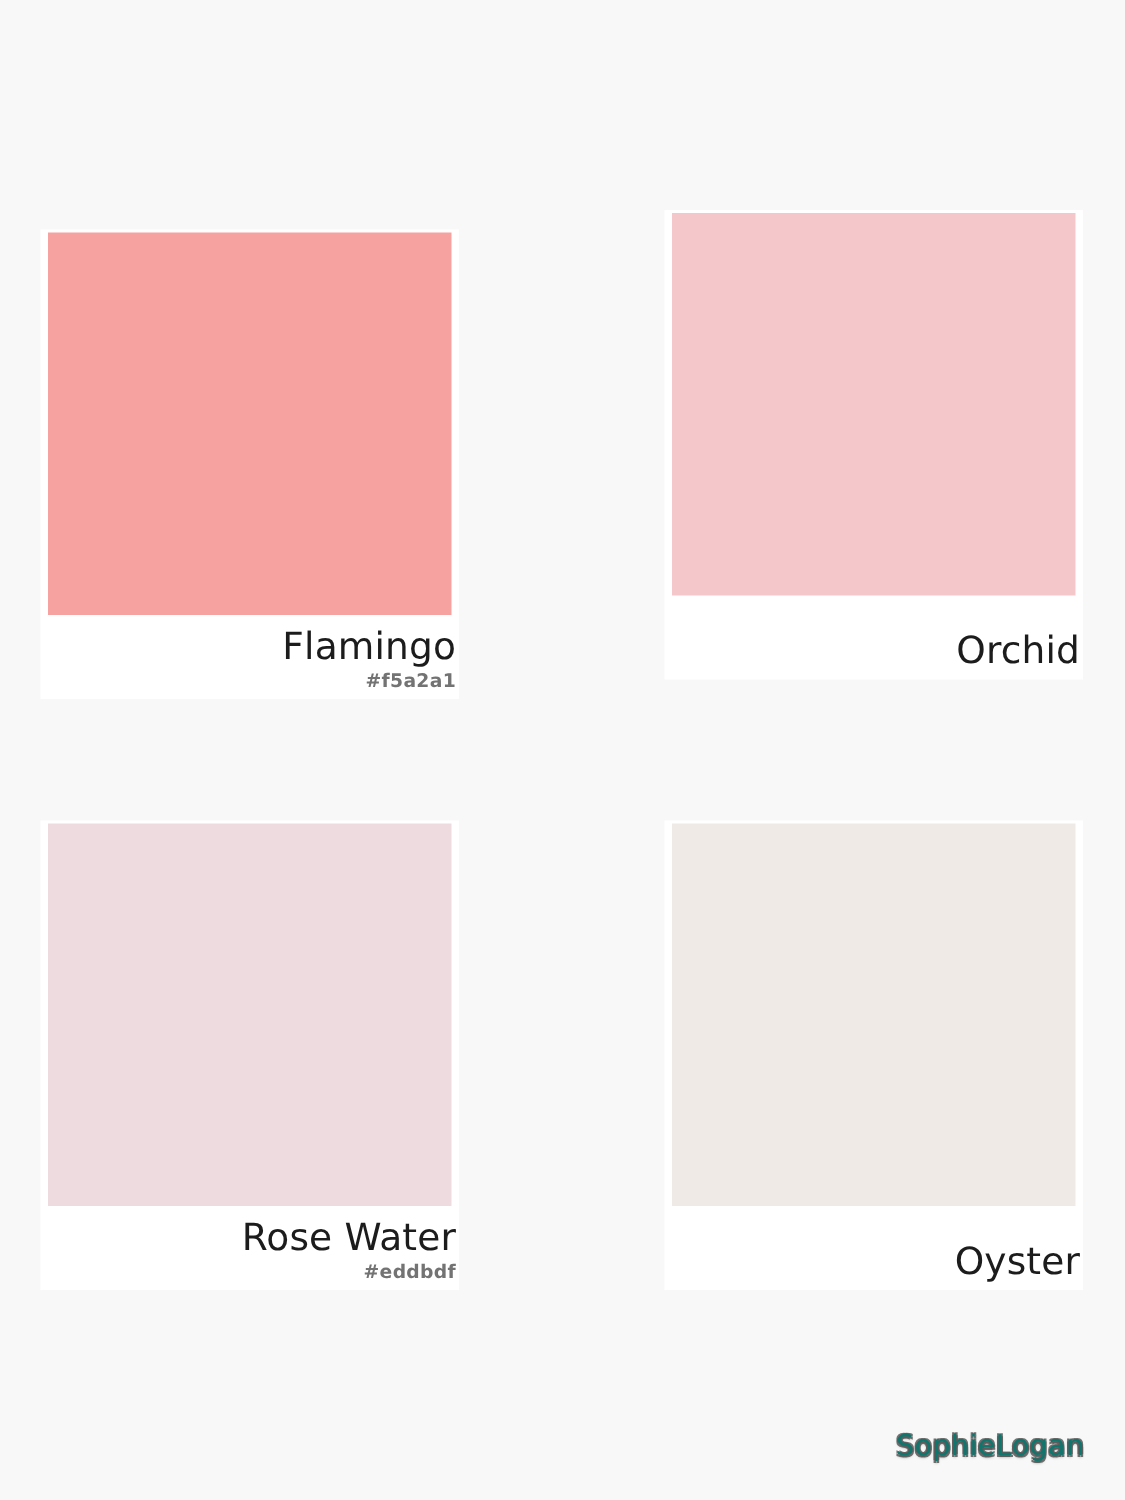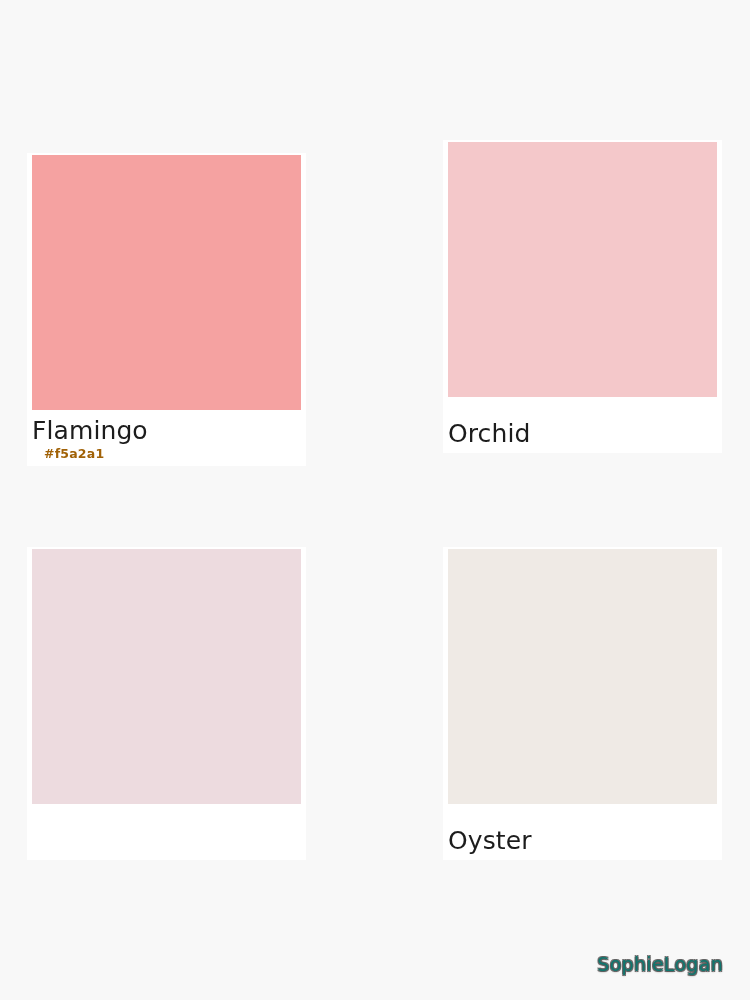--- a/index.html
+++ b/index.html
@@ -21,20 +21,21 @@
     position: absolute;
     inset: 0;
     background: #f8f8f8;
   }
 
   
   .swatch-card {
     position: absolute;
     background: #ffffff;
     box-sizing: border-box;
+    text-align: right;
   }
 
   .swatch-card .chip {
     position: absolute;
     left: 5px;
     top: 2px;
     width: 269px;
     height: 255px;
   }
 
@@ -52,21 +53,21 @@
     color: #1c1c1c;
     letter-spacing: 0.1px;
     font-weight: 400;
     white-space: nowrap;
   }
 
   .swatch-hex {
     display: block;
     font-size: 12.5px;
     line-height: 16px;
-    color: #a16207;
+    color: #737373;
     font-weight: 700;
     letter-spacing: 0.2px;
     white-space: nowrap;
     margin-left: 12px;
   }
 
   
   .card-r1c1 { left: 27px;  top: 153px; width: 279px; height: 313px; }
   .card-r1c2 { left: 443px; top: 140px; width: 279px; height: 313px; }
   .card-r2c1 { left: 27px;  top: 547px; width: 279px; height: 313px; }
@@ -106,20 +107,24 @@
 
   <div class="swatch-card card-r1c2" style="background: rgb(255, 255, 255);">
     <div class="chip" style="background: rgb(244, 200, 202);"></div>
     <div class="caption">
       <span class="swatch-name">Orchid</span>
     </div>
   </div>
 
   <div class="swatch-card card-r2c1" style="background: rgb(255, 255, 255);">
     <div class="chip" style="background: rgb(237, 219, 223);"></div>
+    <div class="caption">
+      <span class="swatch-name">Rose Water</span>
+      <span class="swatch-hex">#eddbdf</span>
+    </div>
   </div>
 
   <div class="swatch-card card-r2c2" style="background: rgb(255, 255, 255); text-decoration: underline;">
     <div class="chip" style="background: rgb(239, 234, 229);"></div>
     <div class="caption">
       <span class="swatch-name">Oyster</span>
     </div>
   </div>
 
   <div id="watermark">SophieLogan</div>

